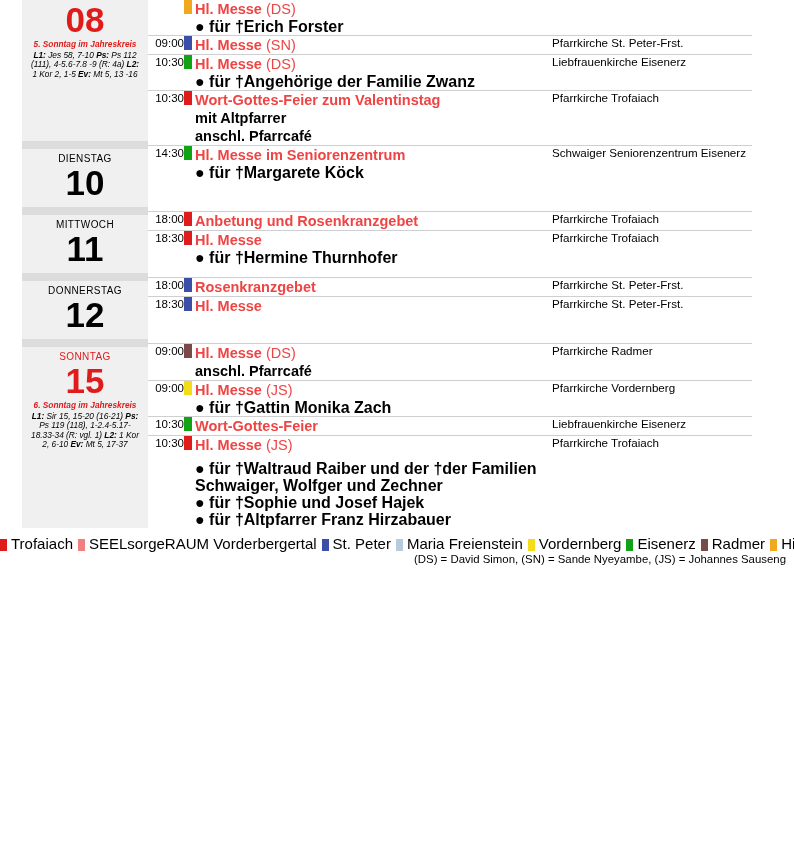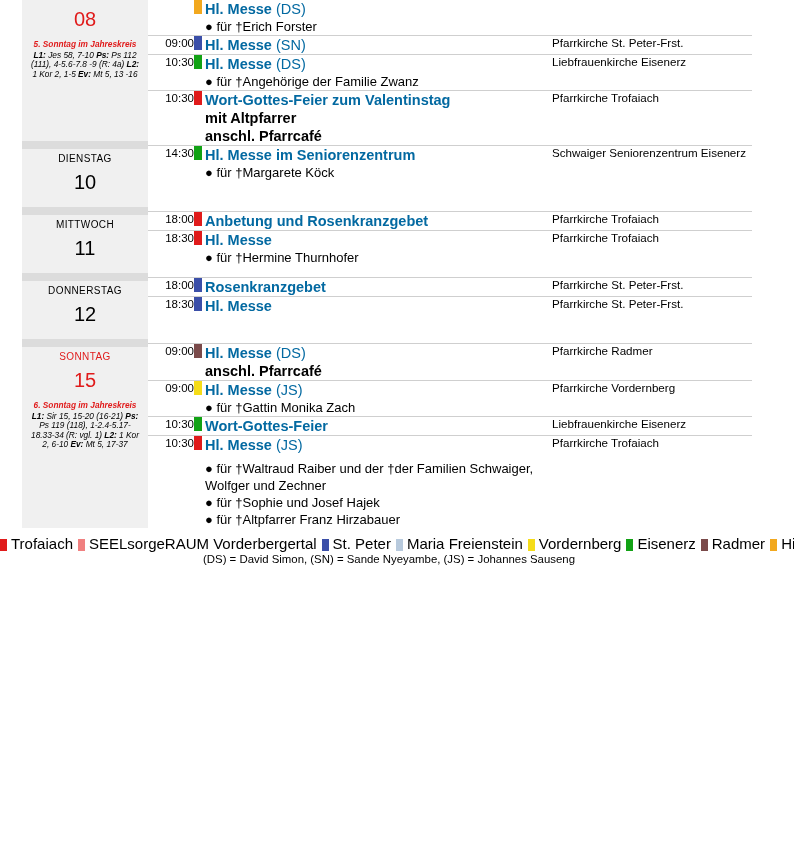--- a/index.html
+++ b/index.html
@@ -42,22 +42,22 @@
   }
   .daycell.first { border-top: 0; }
   .daycell-inner { padding: 3px 2px 8px 2px; }
   .dayname {
     font-size: 10px;
     letter-spacing: .4px;
     line-height: 14px;
     color: #000;
   }
   .daynum {
-    font-size: 20px;
-    font-weight: normal;
+    font-size: 35px;
+    font-weight: bold;
     line-height: 33px;
     color: #000;
   }
   .daycell.sunday .dayname { color: #e01b1b; }
   .daycell.sunday .daynum  { color: #e01b1b; }
   .litnote {
     margin-top: 4px;
     font-size: 8.3px;
     line-height: 9.6px;
     padding: 0 4px;
@@ -78,21 +78,21 @@
     width: 100%;
     border-collapse: collapse;
     table-layout: fixed;
   }
   .etable td { vertical-align: top; padding: 0; }
 
   .erow > td { border-top: 1px solid #cfcfcf; }
   .erow.notop > td { border-top: 0; }
 
   .c-time {
-    width: 46px;
+    width: 36px;
     font-size: 11.5px;
     line-height: 14px;
     text-align: right;
     padding: 4px 7px 5px 0;
     white-space: nowrap;
     color: #000;
   }
   .c-bar { width: 11px; padding: 0; }
   .bar {
     width: 8px;
@@ -108,27 +108,27 @@
     font-size: 11.6px;
     line-height: 14px;
     padding: 5px 2px 5px 4px;
     color: #000;
   }
 
   .ev-main {
     font-size: 14.5px;
     line-height: 18px;
     font-weight: bold;
-    color: #0369a1;
+    color: #ef4444;
   }
   .ev-main .light { font-weight: normal; }
   .ev-sub {
-    font-size: 13px;
+    font-size: 16px;
     line-height: 17px;
-    font-weight: normal;
+    font-weight: bold;
     color: #000;
   }
   .ev-line2 {
     font-size: 14.5px;
     line-height: 18px;
     font-weight: bold;
   }
 
   
   .legend-wrap {
@@ -148,22 +148,22 @@
   .sw {
     display: inline-block;
     width: 7px;
     height: 12px;
     vertical-align: -2px;
     margin-right: 4px;
   }
   .legend-note {
     font-size: 11.4px;
     line-height: 16px;
-    text-align: center;
-    padding-right: 16px;
+    text-align: right;
+    padding-right: 8px;
   }
 </style>
 </head>
 <body>
 
 <div class="page">
 
   <table class="cal">
     <tbody>
         <tr>

